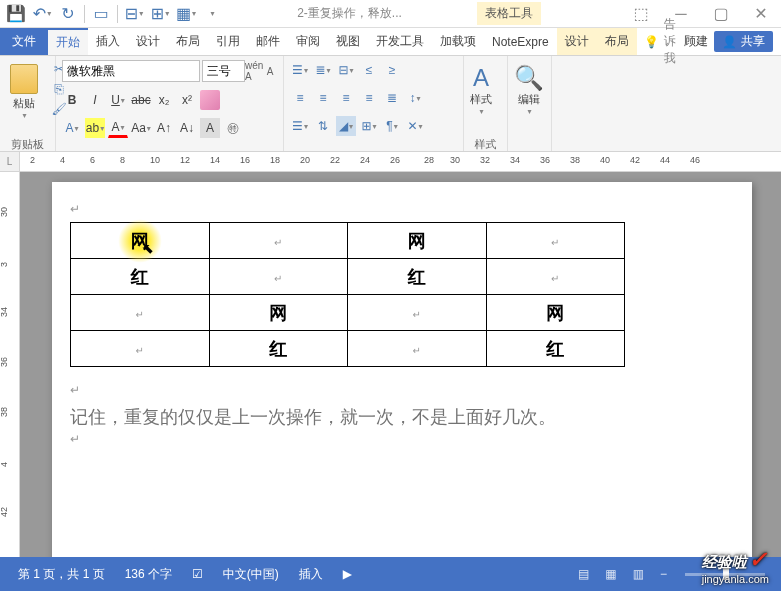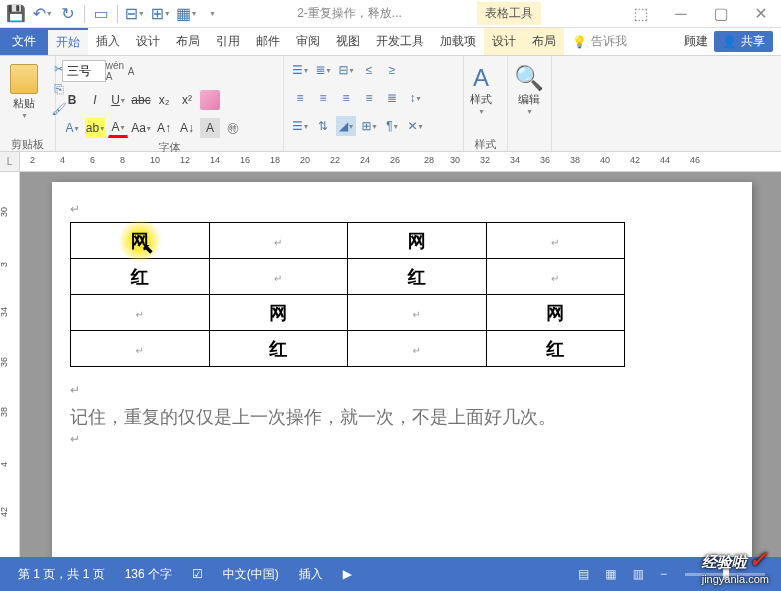--- a/index.html
+++ b/index.html
@@ -133,20 +133,21 @@
   <div class="tab active">开始</div>
   <div class="tab">插入</div>
   <div class="tab">设计</div>
   <div class="tab">布局</div>
   <div class="tab">引用</div>
   <div class="tab">邮件</div>
   <div class="tab">审阅</div>
   <div class="tab">视图</div>
   <div class="tab">开发工具</div>
   <div class="tab">加载项</div>
+  <div class="tab">NoteExpre</div>
   <div class="tab tool">设计</div>
   <div class="tab tool">布局</div>
   <div class="tellme">
     <span>💡</span>
     <span>告诉我</span>
   </div>
   <div class="tab-right">
     <span class="tab-user">顾建</span>
     <span class="tab-share">
       <span>👤</span>
@@ -169,20 +170,21 @@
         <div class="clip-side-item">⎘</div>
         <div class="clip-side-item">🖌</div>
       </div>
     </div>
     <div class="ribbon-group-label">剪贴板</div>
   </div>
 
   <div class="ribbon-group font-group">
     <div class="ribbon-group-content" style="flex-direction:column">
       <div class="font-row1">
+        <div class="font-name">微软雅黑</div>
         <div class="font-size">三号</div>
         <div class="font-inc">wén<br>A</div>
         <div class="font-inc">A</div>
       </div>
       <div class="font-row2">
         <div class="fbtn">
             <b>B</b>
           </div>
         <div class="fbtn">
             <i>I</i>
@@ -202,21 +204,20 @@
         <div class="fbtn" style="color:#4a7ab3">A<span class="dd">▾</span></div>
         <div class="fbtn" style="background:#ffff60">ab<span class="dd">▾</span></div>
         <div class="fbtn" style="border-bottom:3px solid red">A<span class="dd">▾</span></div>
         <div class="fbtn">Aa<span class="dd">▾</span></div>
         <div class="fbtn">A↑</div>
         <div class="fbtn">A↓</div>
         <div class="fbtn" style="background:#ddd">A</div>
         <div class="fbtn">㊕</div>
       </div>
     </div>
-    <div class="ribbon-group-label">字体</div>
   </div>
 
   <div class="ribbon-group para-group">
     <div class="ribbon-group-content" style="flex-direction:column">
       <div class="para-row">
         <div class="pbtn">☰<span class="dd">▾</span></div>
         <div class="pbtn">≣<span class="dd">▾</span></div>
         <div class="pbtn">⊟<span class="dd">▾</span></div>
         <div class="pbtn">≤</div>
         <div class="pbtn">≥</div>

